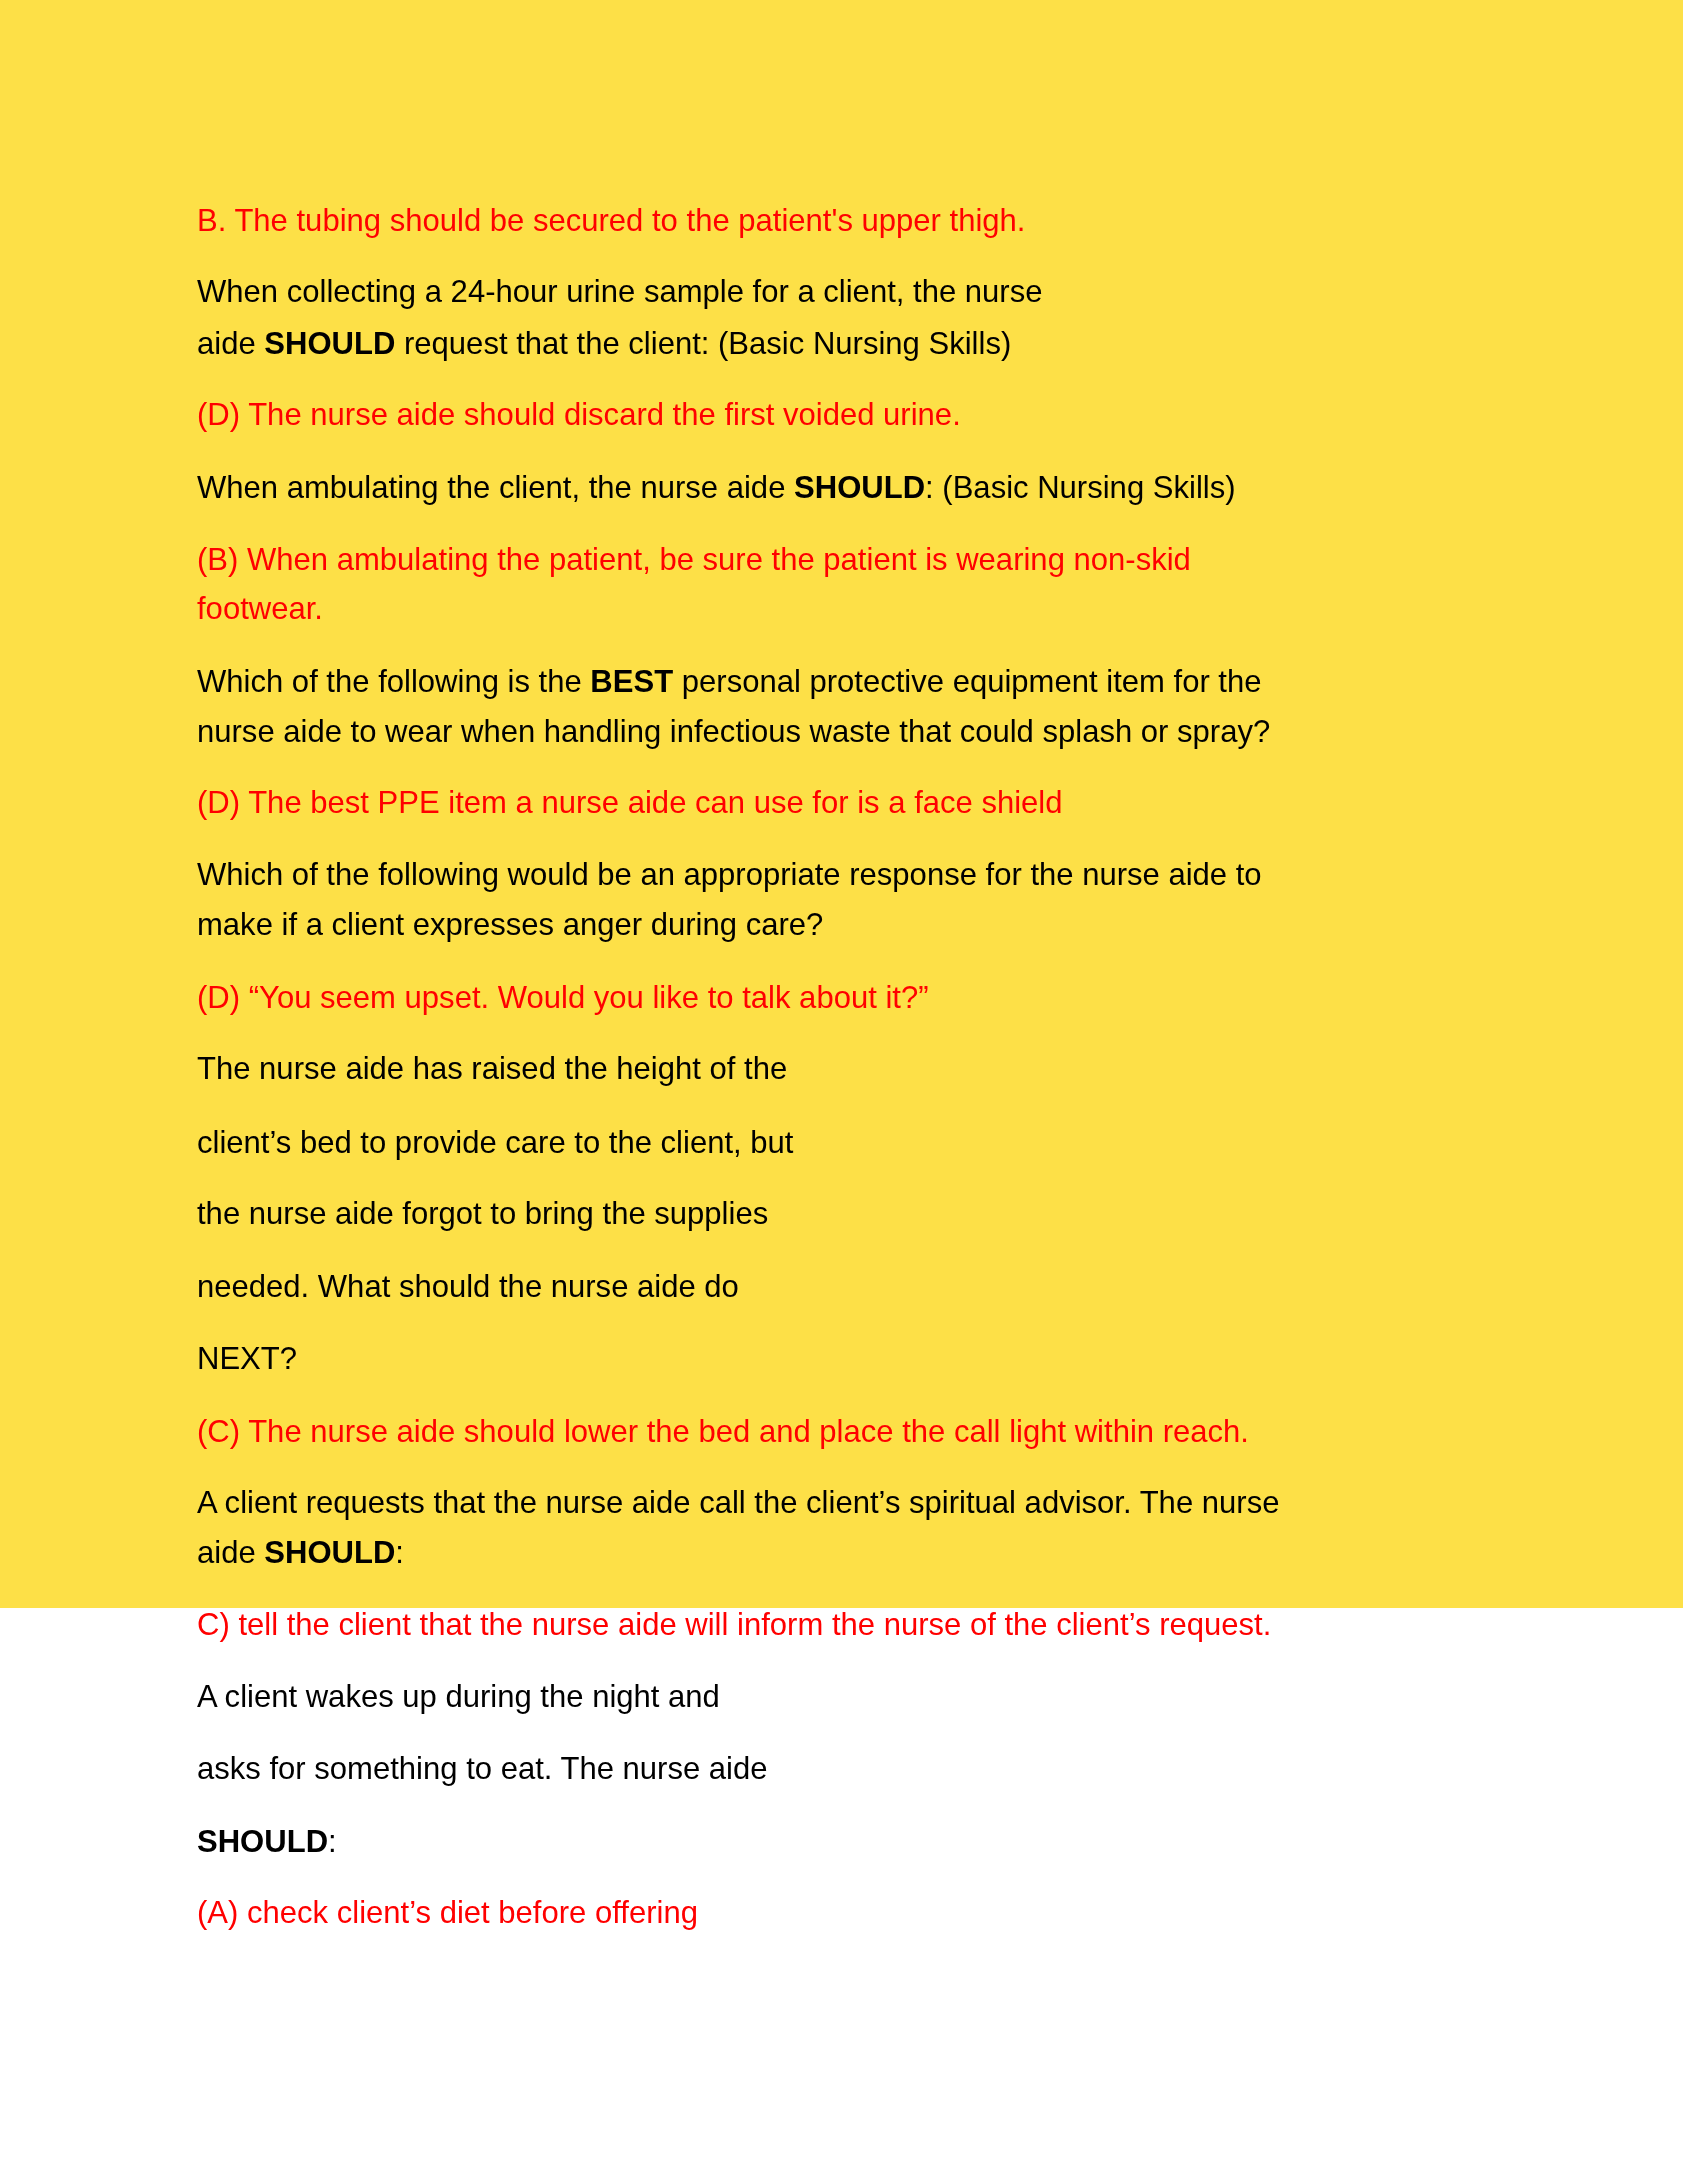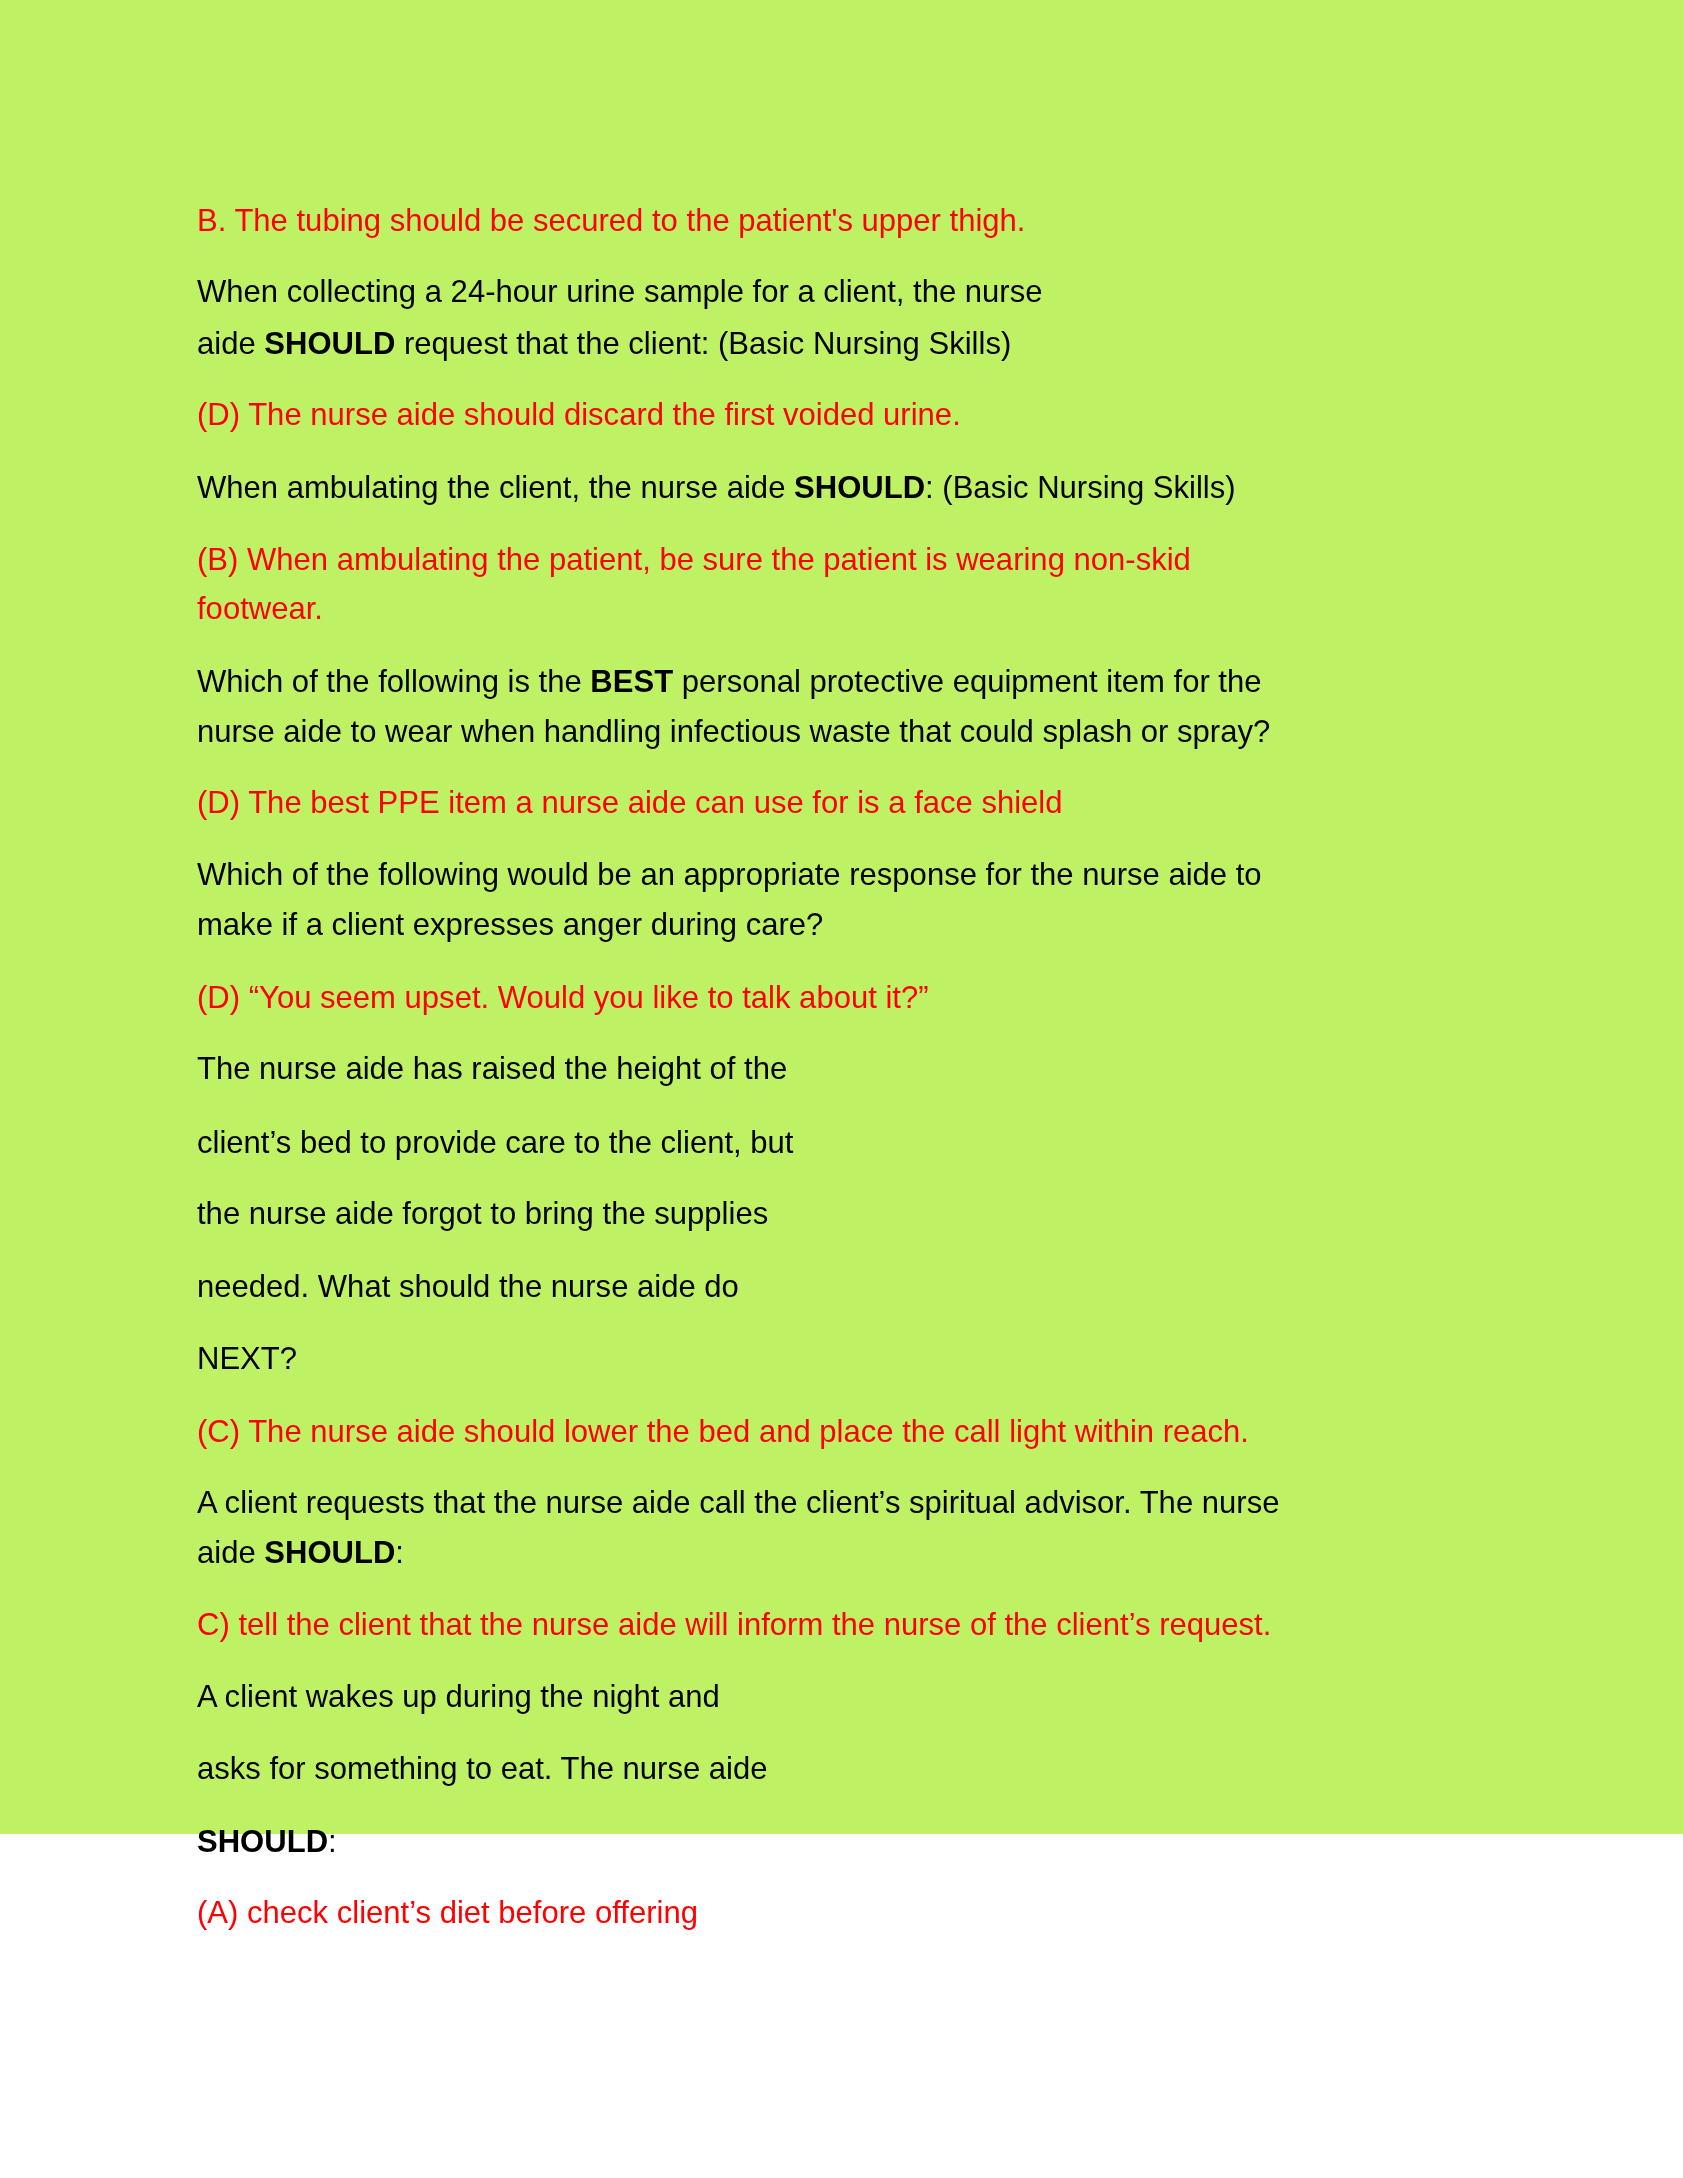--- a/index.html
+++ b/index.html
@@ -1,17 +1,17 @@
 <!DOCTYPE html>
 <html><head>
 <meta charset="utf-8">
 <style>
   html, body { margin: 0; padding: 0; background: #ffffff; }
   body { width: 1683px; height: 2178px; position: relative; overflow: hidden; }
-  .page { position: absolute; left: 0; top: 0; width: 1683px; height: 1834px; background: #bef264; }
+  .page { position: absolute; left: 0; top: 0; width: 1683px; height: 1608px; background: #fde047; }
   .line {
     position: absolute;
     left: 197px;
     height: 44px;
     line-height: 44px;
     font-family: "Liberation Sans", sans-serif;
     font-size: 32px;
     white-space: nowrap;
     color: #000000;
     transform-origin: left center;

